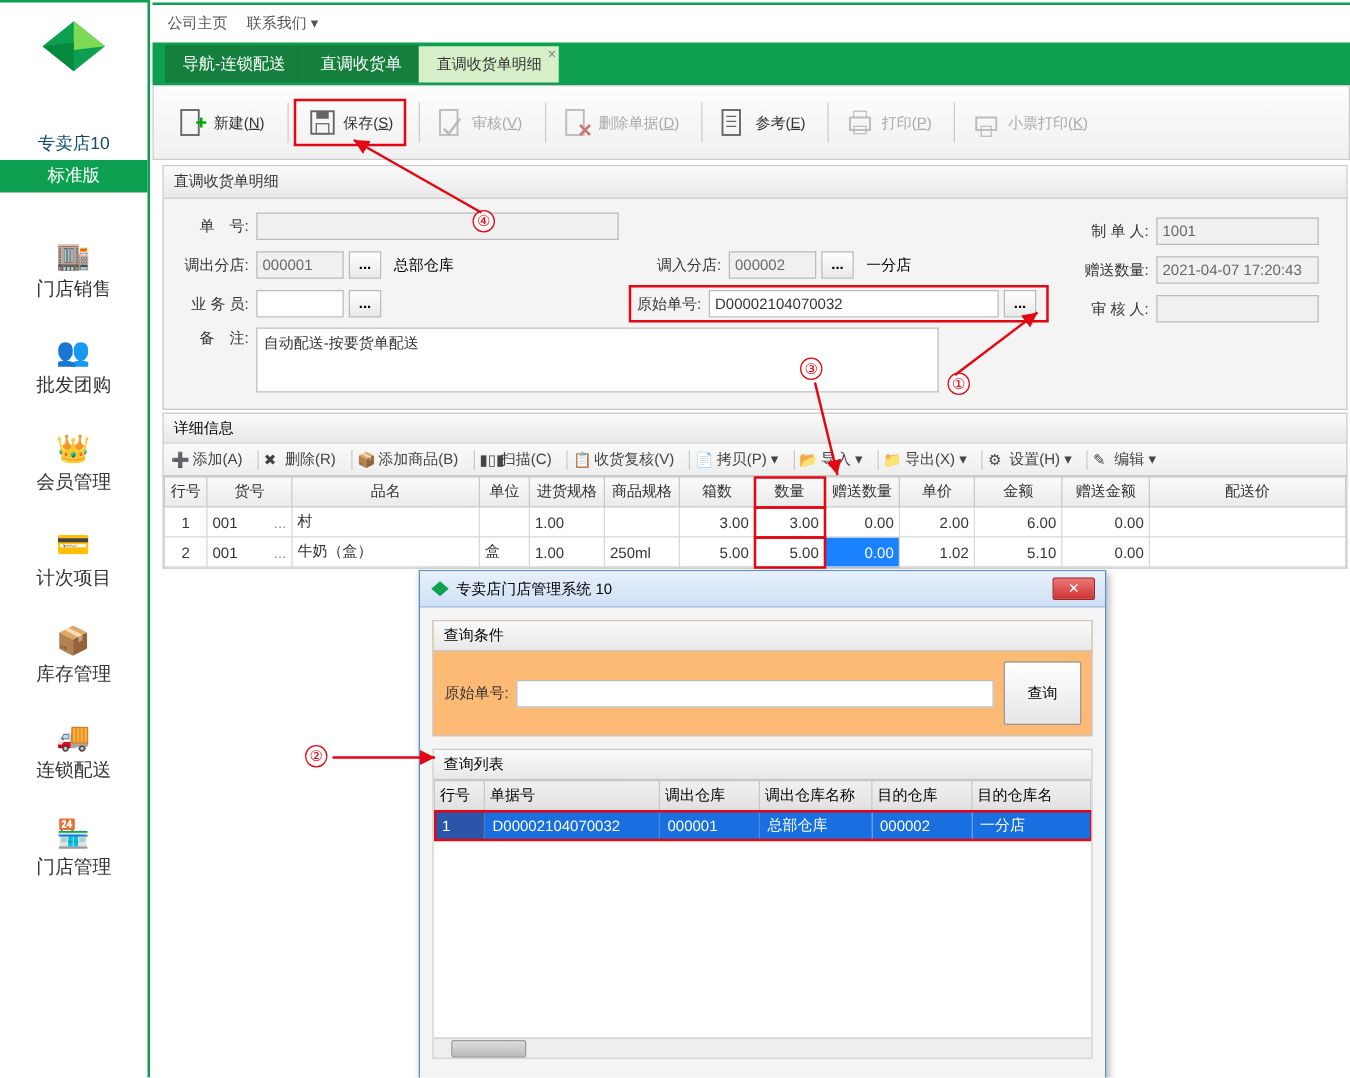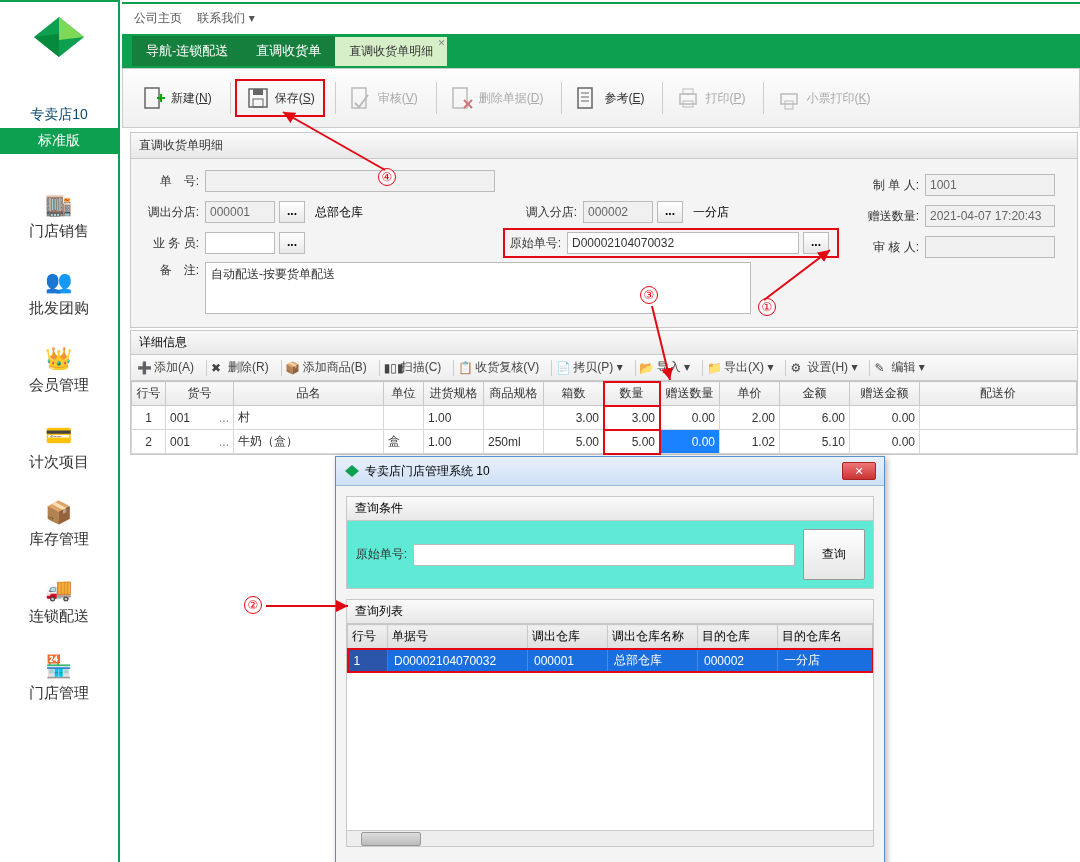--- a/index.html
+++ b/index.html
@@ -67,21 +67,21 @@
 .grid td.ctr { text-align: center; }
 .qty-red-box { outline: 2px solid #e30613; outline-offset: -1px; }
 .cell-sel { background: #1a82ff; color: #fff !important; }
 
 
 .dialog { position: absolute; left: 335px; top: 456px; width: 550px; background: #f4f4f4; border: 1px solid #5a8fc8; box-shadow: 2px 2px 6px rgba(0,0,0,0.3); }
 .dlg-title { background: linear-gradient(#e8f0fb,#cfe0f5); padding: 5px 8px; display: flex; align-items: center; justify-content: space-between; border-bottom: 1px solid #9bb8da; }
 .dlg-title .ttxt { display: flex; align-items: center; }
 .dlg-title .logo-sm { width: 16px; height: 14px; margin-right: 5px; }
 .dlg-close { width: 34px; height: 18px; background: linear-gradient(#e77,#c33); color: #fff; text-align: center; border: 1px solid #a22; border-radius: 2px; cursor: pointer; font-size: 11px; line-height: 16px; }
-.dlg-group { margin: 10px; border: 1px solid #c8c8c8; background: #5eead4; }
+.dlg-group { margin: 10px; border: 1px solid #c8c8c8; background: #fdba74; }
 .dlg-group-title { background: linear-gradient(#fafafa,#e8e8e8); border-bottom: 1px solid #c8c8c8; padding: 3px 8px; }
 .dlg-group-body { padding: 8px; display: flex; align-items: center; }
 .dlg-btn { border: 1px solid #999; background: linear-gradient(#fff,#e6e6e6); padding: 16px 18px; margin-left: 8px; cursor: pointer; border-radius: 2px; }
 .dlg-list { margin: 0 10px 8px 10px; border: 1px solid #c8c8c8; }
 .dlg-list-title { background: linear-gradient(#fafafa,#e8e8e8); border-bottom: 1px solid #c8c8c8; padding: 3px 8px; }
 .dlg-list-body { height: 206px; overflow: hidden; position: relative; background: #fff; }
 .dlg-table { width: 100%; border-collapse: collapse; }
 .dlg-table th { background: linear-gradient(#f0f0f0,#e0e0e0); border: 1px solid #c8c8c8; padding: 3px 4px; font-weight: normal; text-align: left; }
 .dlg-table td { border-right: 1px solid rgba(255,255,255,0.2); padding: 3px 6px; }
 .dlg-row-sel { background: #1a6fe0; color: #fff; }

